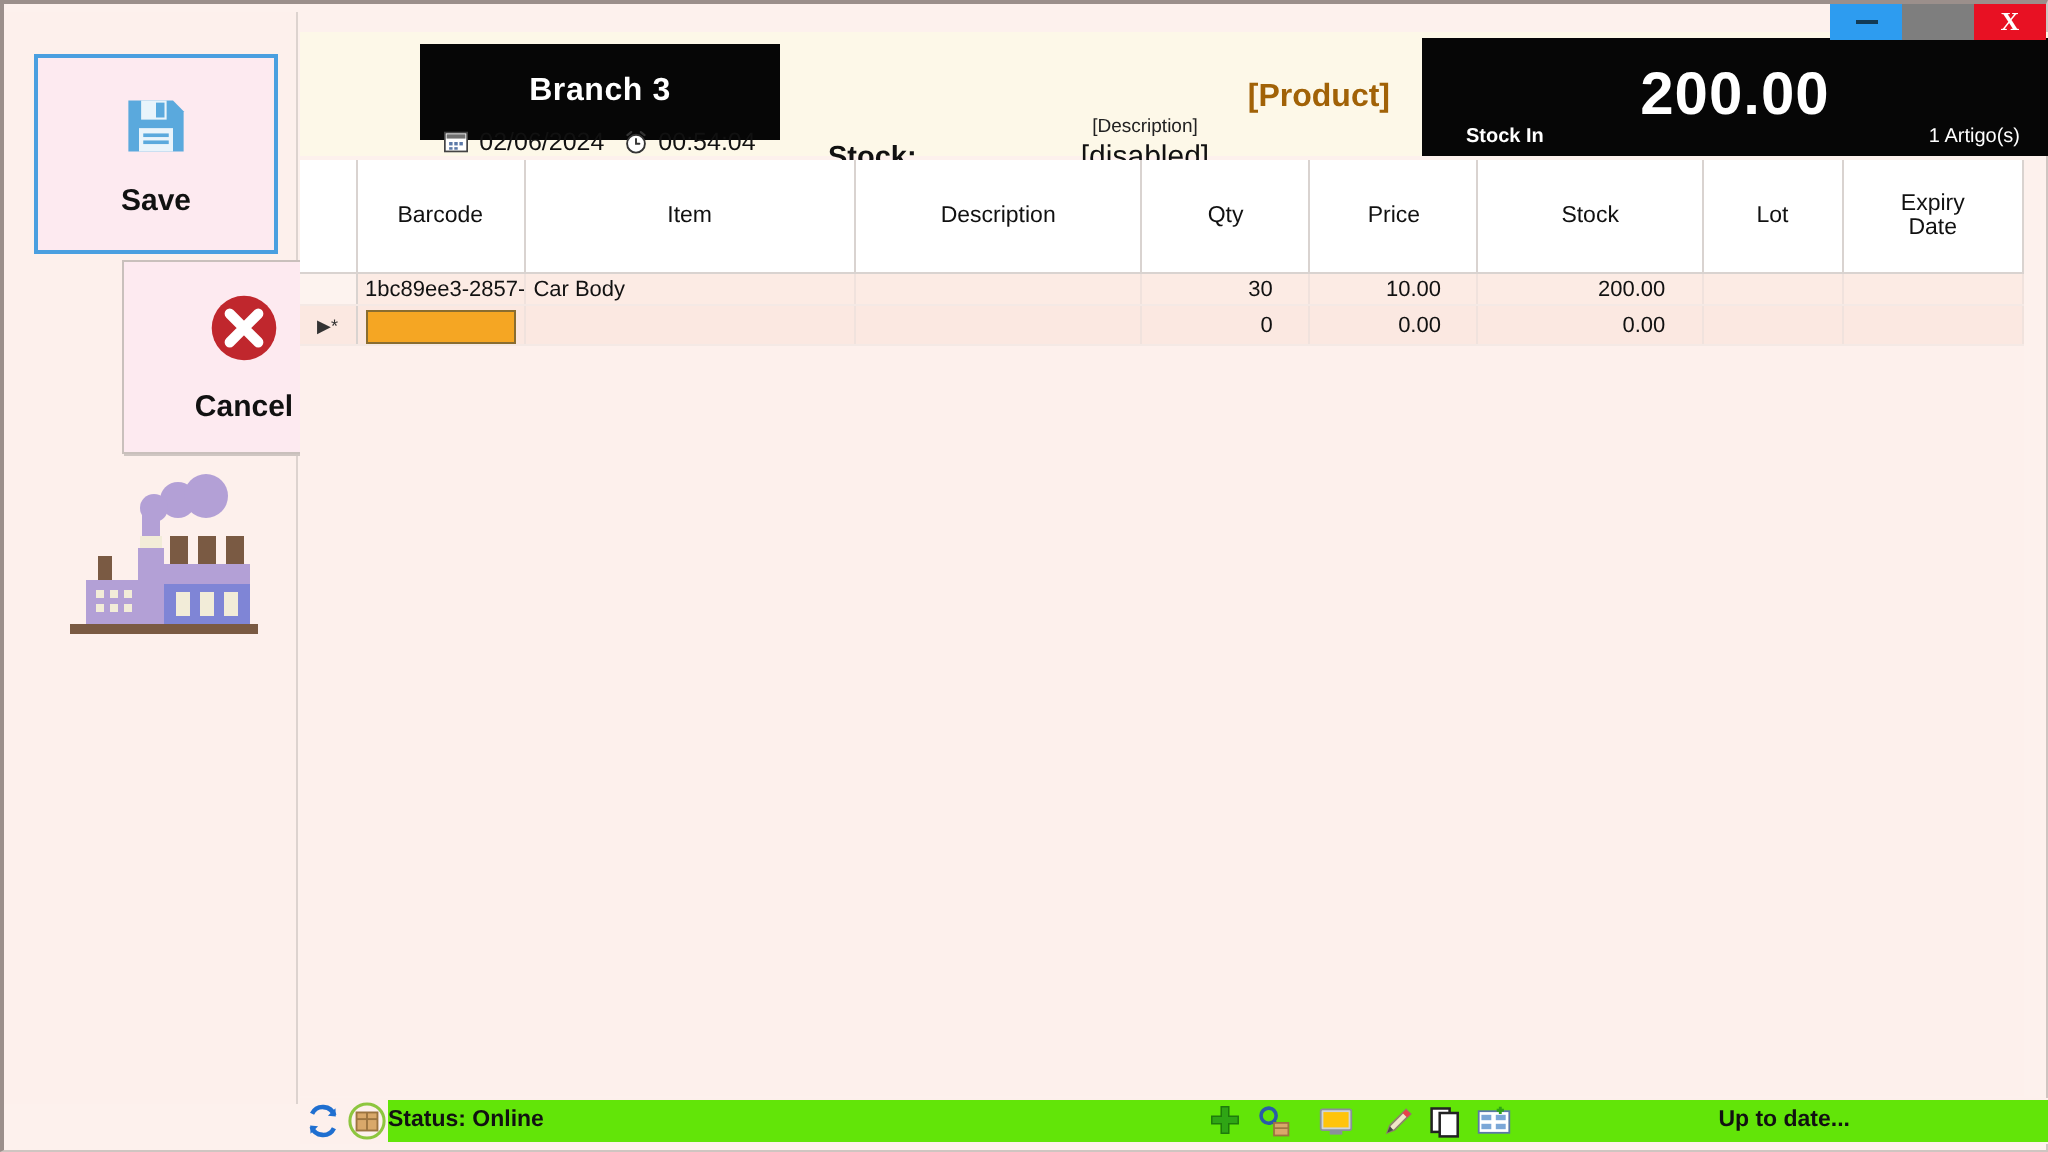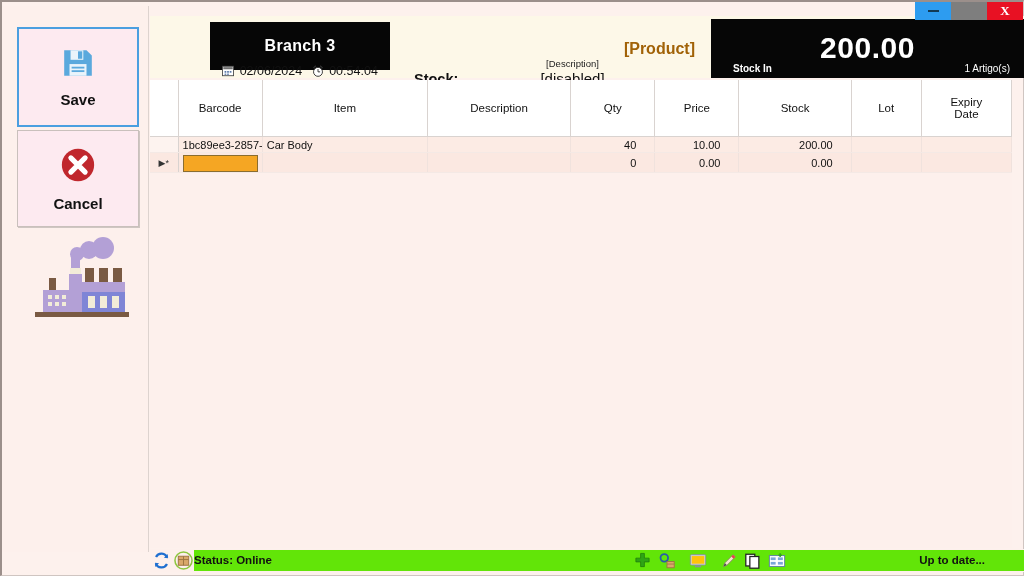--- a/index.html
+++ b/index.html
@@ -84,20 +84,21 @@
     top: 21px;
     height: 100px;
     border: 2px solid #4a9fe0;
     background: #fdeaf0;
   }
   .sidebtn.cancel {
     top: 124px;
     height: 97px;
     border: 1px solid #c9c0bc;
     box-shadow: 1px 1px 0 #cfc6c2;
+    margin-left: 44px;
   }
   .sidebtn .label {
     font-size: 15px;
     font-weight: bold;
     color: #111;
     margin-top: 7px;
   }
   .factory {
     position: absolute;
     left: 23px;
@@ -304,21 +305,21 @@
   }
   .sb-flex { background: #62e508; height: 21px; flex: 1 1 auto; }
   .sb-right-text {
     background: #62e508;
     height: 21px;
     line-height: 21px;
     font-size: 11.5px;
     font-weight: bold;
     color: #111;
     text-align: right;
-    padding-right: 40px;
+    padding-right: 100px;
     flex: 1 1 auto;
   }
   .sb-tool {
     width: 24px;
     height: 21px;
     background: #62e508;
     display: flex;
     align-items: center;
     justify-content: center;
     flex: none;
@@ -454,21 +455,21 @@
           <th>Lot</th>
           <th>Expiry Date</th>
         </tr>
       </thead>
       <tbody>
         <tr>
           <td class="idxcol"></td>
           <td>1bc89ee3-2857-42...</td>
           <td>Car Body</td>
           <td></td>
-          <td class="num">40</td>
+          <td class="num">30</td>
           <td class="num">10.00</td>
           <td class="num">200.00</td>
           <td></td>
           <td></td>
         </tr>
         <tr class="newrow">
           <td class="idxcol">▶*</td>
           <td>
               <span class="editcell"></span>
             </td>

